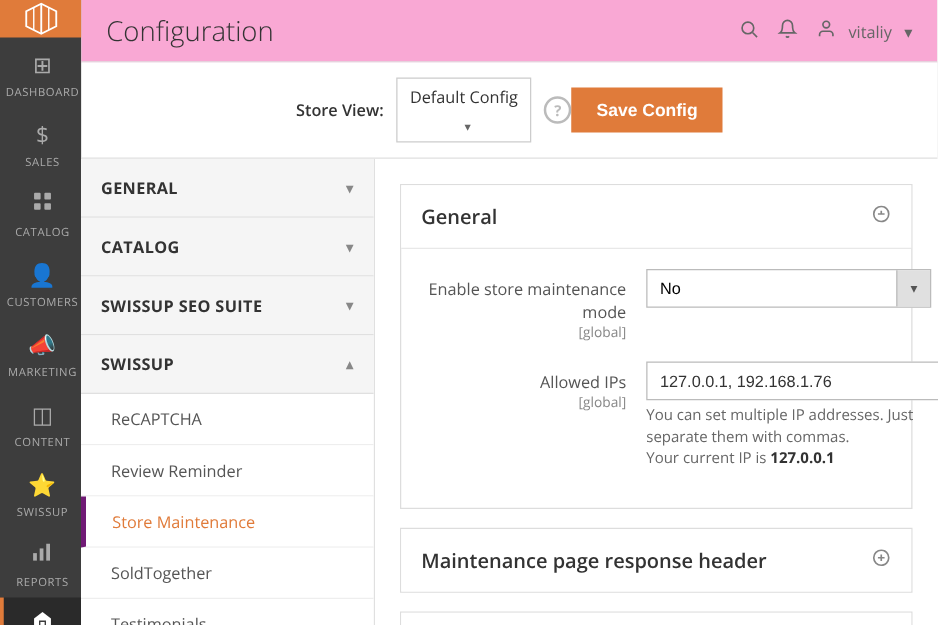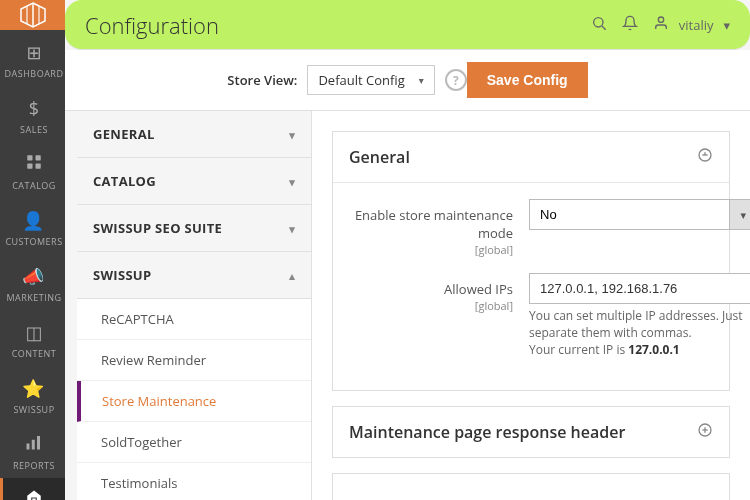--- a/index.html
+++ b/index.html
@@ -43,28 +43,27 @@
     
     .main {
       flex: 1;
       display: flex;
       flex-direction: column;
       overflow: hidden;
     }
 
     
     .header {
-      background: #bef264;
+      background: #f9a8d4;
       height: 50px;
       display: flex;
       align-items: center;
       padding: 0 20px;
       border-bottom: 1px solid #e0e0e0;
       justify-content: space-between;
-      border-radius: 17px;
     }
     .header-title {
       font-size: 22px;
       font-weight: 300;
       color: #333;
     }
     .header-actions {
       display: flex;
       align-items: center;
       gap: 15px;
@@ -88,20 +87,21 @@
     .store-view-label { font-size: 13px; color: #333; font-weight: 600; }
     .store-view-select {
       display: flex;
       align-items: center;
       border: 1px solid #ccc;
       background: #fff;
       padding: 5px 10px;
       cursor: pointer;
       font-size: 13px;
       gap: 8px;
+      flex-direction: column;
     }
     .help-icon {
       width: 22px; height: 22px;
       border: 2px solid #bbb;
       border-radius: 50%;
       display: flex; align-items: center; justify-content: center;
       color: #bbb;
       font-size: 12px;
       font-weight: bold;
       cursor: pointer;
@@ -114,21 +114,20 @@
       font-size: 14px;
       font-weight: 600;
       cursor: pointer;
     }
 
     
     .content-area {
       display: flex;
       flex: 1;
       overflow: hidden;
-      padding-left: 12px;
     }
 
     
     .left-nav {
       width: 235px;
       background: #f5f5f5;
       border-right: 1px solid #e0e0e0;
       overflow-y: auto;
       flex-shrink: 0;
     }

